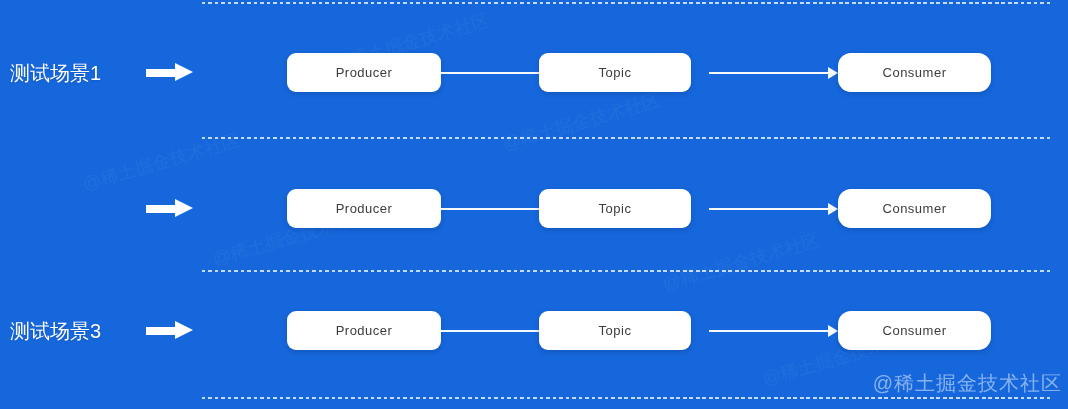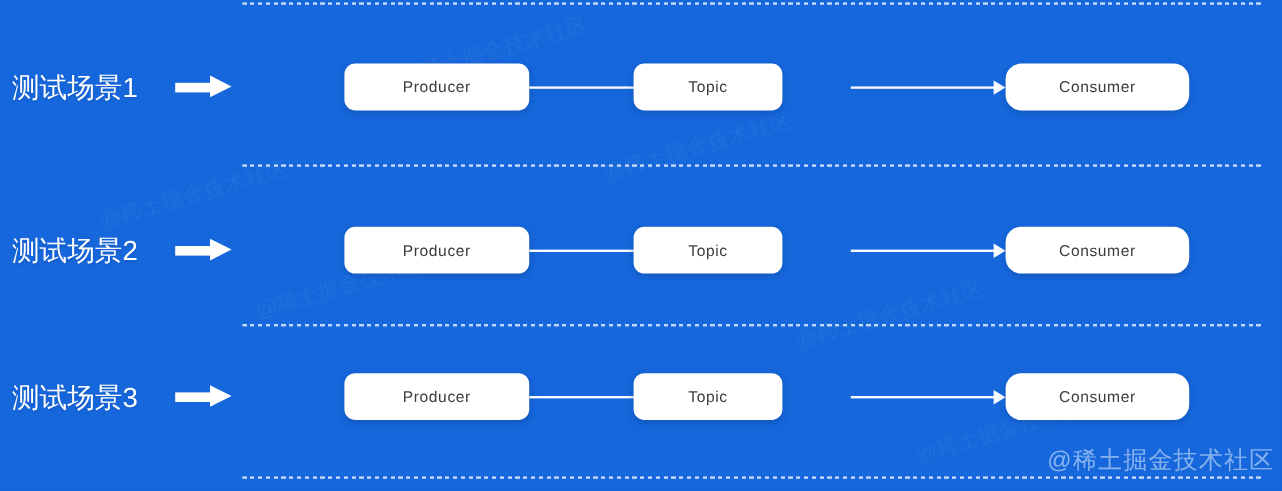--- a/index.html
+++ b/index.html
@@ -25,21 +25,21 @@
   .divider.d-bottom{top:397px;}
 
   
   .row{position:absolute;left:0;width:1068px;height:39px;}
   .row.r1{top:53px;}
   .row.r2{top:189px;}
   .row.r3{top:311px;}
 
   .row-label{
     position:absolute;left:10px;top:50%;transform:translateY(-50%);
-    color:#ffffff;font-size:23px;line-height:28px;white-space:nowrap;
+    color:#ffffff;font-size:20px;line-height:28px;white-space:nowrap;
     text-shadow:0 1px 2px rgba(0,40,110,.18);
   }
 
   
   .block-arrow{position:absolute;left:146px;top:0;width:48px;height:100%;}
   .block-arrow .ba-body{
     position:absolute;left:0;top:calc(50% - 4px);width:30px;height:8px;
     background:#ffffff;
   }
   .block-arrow .ba-head{
@@ -50,21 +50,21 @@
 
   
   .node{
     position:absolute;top:0;height:39px;
     background:#ffffff;border-radius:9px;
     box-shadow:0 2px 5px rgba(8,48,120,.28);
     color:#3C3C3C;font-size:13px;line-height:39px;text-align:center;
     letter-spacing:.5px;white-space:nowrap;
   }
   .node.producer{left:287px;width:154px;}
-  .node.topic{left:528px;width:124px;}
+  .node.topic{left:539px;width:152px;}
   .node.consumer{left:838px;width:153px;border-radius:13px;}
 
   
   .connector{position:absolute;top:0;height:100%;}
   .connector.c1{left:441px;width:116px;}
   .connector.c2{left:709px;width:129px;}
   .connector .line{
     position:absolute;left:0;top:calc(50% - 1px);height:2px;
     width:calc(100% - 7px);
     background:rgba(255,255,255,.96);
@@ -125,21 +125,20 @@
     </div>
     <div class="node topic">Topic</div>
     <div class="connector c2">
       <span class="line"></span>
       <span class="arrowhead"></span>
     </div>
     <div class="node consumer">Consumer</div>
   </section>
 
   <section class="row r2">
-    <div class="row-label">测试场景2</div>
     <div class="block-arrow">
       <span class="ba-body"></span>
       <span class="ba-head"></span>
     </div>
     <div class="node producer">Producer</div>
     <div class="connector c1">
       <span class="line"></span>
       <span class="arrowhead"></span>
     </div>
     <div class="node topic">Topic</div>

